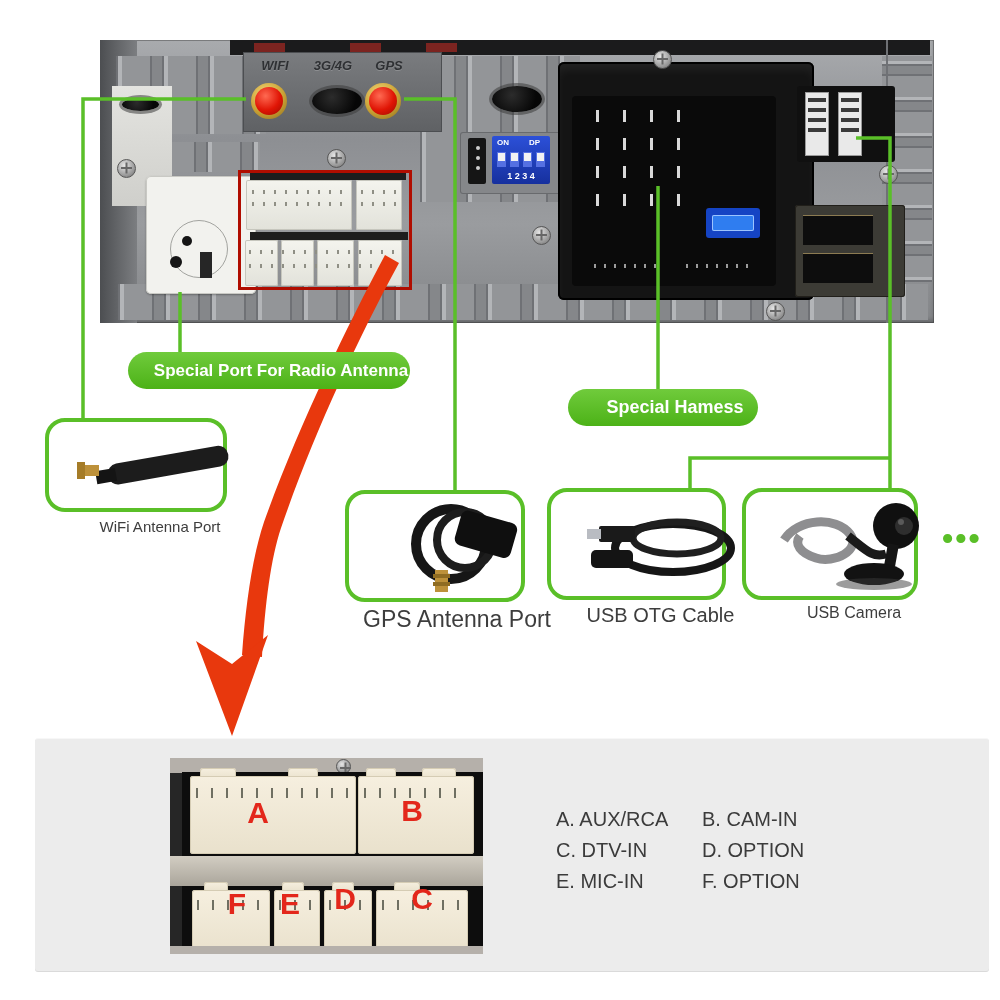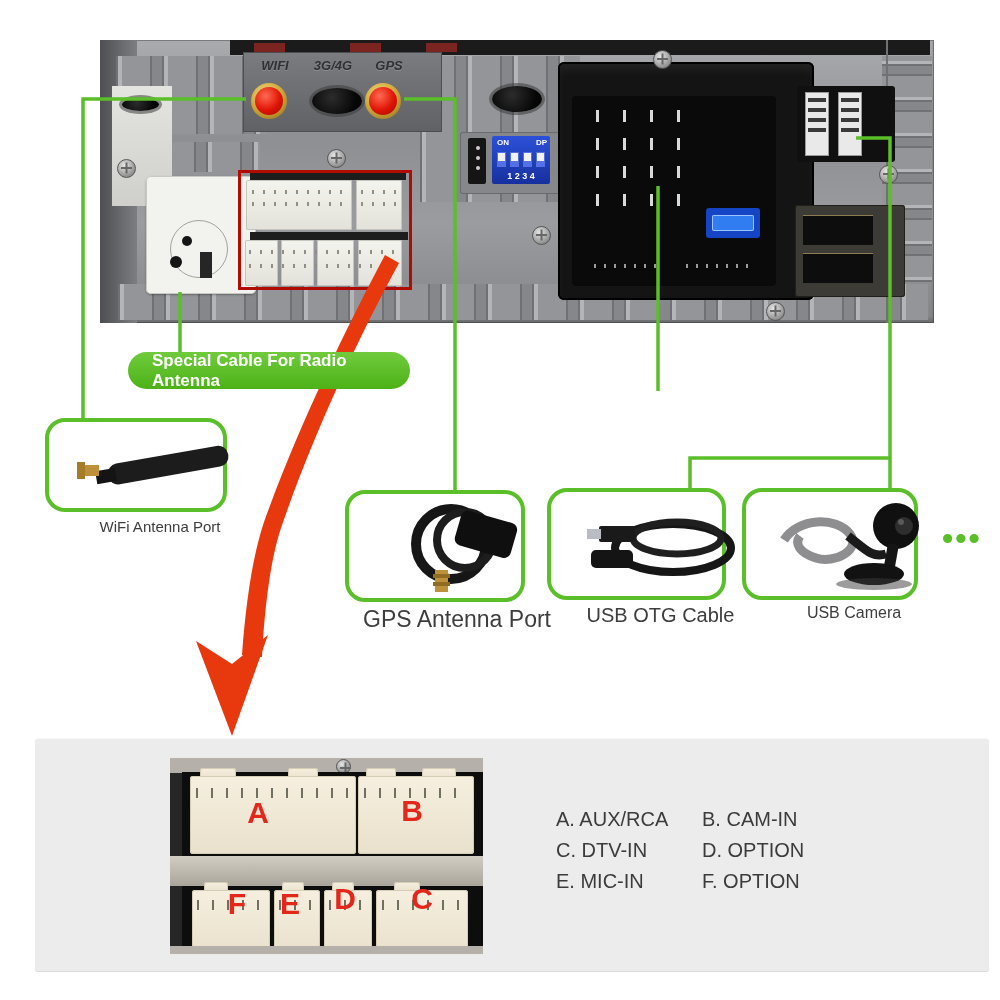--- a/index.html
+++ b/index.html
@@ -158,21 +158,21 @@
     <div class="wblock" style="left:217px;top:200px;width:37px;height:46px"></div>
     <div class="wblock" style="left:258px;top:200px;width:44px;height:46px"></div>
     <div class="pinrow" style="left:149px;top:210px;width:150px"></div>
     <div class="pinrow" style="left:149px;top:224px;width:150px"></div>
 
     <div class="abs dip-plate">
       <div class="dip-black"></div>
       <span class="dip-dots"></span>
       <div class="dip-blue">
         <span class="dip-txt" style="left:5px;top:2px">ON</span>
-        <span class="dip-txt" style="right:3px;top:2px">DP</span>
+        <span class="dip-txt" style="right:10px;top:2px">DP</span>
         <span class="dip-sw" style="left:5px">
             <i></i>
           </span>
         <span class="dip-sw" style="left:18px">
             <i></i>
           </span>
         <span class="dip-sw" style="left:31px">
             <i></i>
           </span>
         <span class="dip-sw" style="left:44px">
@@ -223,21 +223,22 @@
       <line x1="658" y1="186" x2="658" y2="391"></line>
       <polyline points="856,138 890,138 890,490"></polyline>
       <polyline points="690,490 690,458 890,458"></polyline>
     </g>
     <g fill="#e8380d">
       <path d="M 385,255 C 345,330 297,430 264,522 C 253,555 246,600 242,655 L 262,657 C 265,603 271,558 281,528 C 312,438 356,342 399,263 Z"></path>
       <polygon points="232,736 196,641 232,664 268,635"></polygon>
     </g>
   </svg>
 
-  <div class="abs pill" style="left:128px;top:352px;width:258px;height:37px;font-size:17px">Special Cable For Radio Antenna</div>
+  <div class="abs pill" style="left:128px;top:352px;width:258px;height:37px;font-size:17px">Special Port For Radio Antenna</div>
+  <div class="abs pill" style="left:568px;top:389px;width:166px;height:37px;font-size:18px">Special Hamess</div>
 
   <div class="abs acc-box" style="left:45px;top:418px;width:182px;height:94px">
     <svg width="174" height="86" viewBox="0 0 174 86">
       <g transform="rotate(-10 87 43)">
         <rect x="34" y="34" width="122" height="21" rx="10" fill="#1c1c1c"></rect>
         <rect x="22" y="38" width="20" height="13" fill="#141414"></rect>
       </g>
       <rect x="8" y="43" width="18" height="11" fill="#bd913a"></rect>
       <rect x="4" y="40" width="8" height="17" fill="#a57c28"></rect>
     </svg>

